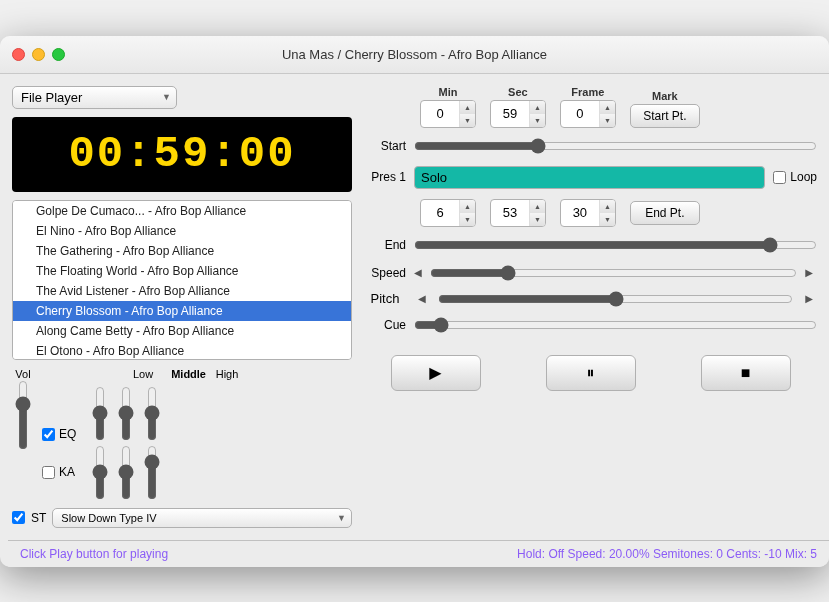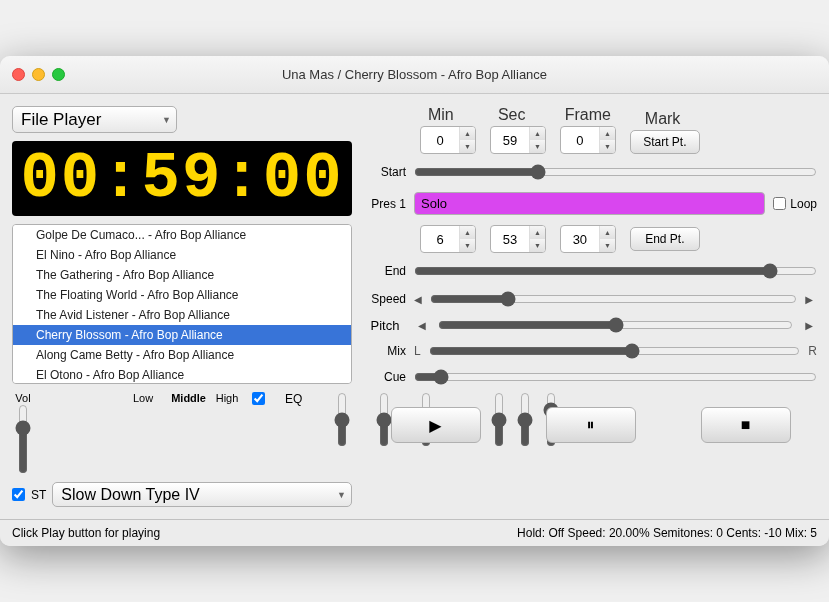--- a/index.html
+++ b/index.html
@@ -71,21 +71,21 @@
       display: flex;
       align-items: center;
     }
     select.file-player-select {
       appearance: none;
       -webkit-appearance: none;
       background: linear-gradient(to bottom, #fff, #e8e8e8);
       border: 1px solid #b0b0b0;
       border-radius: 5px;
       padding: 3px 22px 3px 8px;
-      font-size: 17px;
+      font-size: 13px;
       width: 165px;
       cursor: pointer;
       position: relative;
     }
     .select-wrapper {
       position: relative;
       display: inline-block;
     }
     .select-wrapper::after {
       content: '▼';
@@ -99,21 +99,21 @@
     }
     
     .timer-display {
       background: #000;
       border-radius: 4px;
       height: 75px;
       display: flex;
       align-items: center;
       justify-content: center;
       font-family: 'Courier New', monospace;
-      font-size: 64px;
+      font-size: 44px;
       font-weight: bold;
       color: #ffd700;
       letter-spacing: 2px;
     }
     
     .playlist {
       border: 1px solid #b0b0b0;
       border-radius: 4px;
       background: #fff;
       height: 160px;
@@ -134,33 +134,35 @@
     }
     
     .statusbar {
       display: flex;
       justify-content: space-between;
       align-items: center;
       padding: 6px 12px;
       border-top: 1px solid #c0c0c0;
       background: #ececec;
       font-size: 12px;
-      color: #000000;
+      color: #8b5cf6;
+      margin-left: 8px;
     }
     .spin-group {
       display: flex;
       flex-direction: column;
       align-items: center;
     }
     .spin-label {
-      font-size: 16px;
+      font-size: 11px;
       color: #333;
       margin-bottom: 2px;
-      text-align: left;
+      text-align: center;
       min-width: 40px;
+      font-weight: bold;
     }
     .spin-field {
       display: flex;
       align-items: center;
       border: 1px solid #b0b0b0;
       border-radius: 4px;
       background: #fff;
       overflow: hidden;
     }
     .spin-value {
@@ -201,21 +203,21 @@
       align-items: center;
       gap: 8px;
       margin-bottom: 4px;
     }
     .pres-input {
       flex: 1;
       border: 1px solid #b0b0b0;
       border-radius: 4px;
       padding: 3px 6px;
       font-size: 13px;
-      background: #d946ef;
+      background: #14b8a6;
     }
     .loop-checkbox {
       display: flex;
       align-items: center;
       gap: 4px;
       font-size: 12px;
     }
     .arr-btn {
       background: none;
       border: none;
@@ -284,29 +286,29 @@
         <div class="playlist-item">El Otono - Afro Bop Alliance</div>
       </div>
 
       <div style="display:flex; gap:8px; align-items:flex-start;">
 
         <div style="display:flex; flex-direction:column; align-items:center; gap:0;">
           <span style="font-size:11px;">Vol</span>
           <input type="range" min="0" max="100" value="70" style="writing-mode: vertical-lr; direction: rtl; height: 70px; width: 22px; accent-color: rgb(85, 85, 85);">
         </div>
 
-        <div style="display:flex; flex-direction:row; gap:4px; flex:1;">
+        <div style="display:flex; flex-direction:column; gap:4px; flex:1;">
 
           <div style="display:flex; gap:0; padding-left:80px; margin-bottom:2px;">
             <span style="font-size:11px; width:42px; text-align:center;">Low</span>
             <span style="font-size:11px; width:42px; text-align:right;font-weight:bold;">Middle</span>
             <span style="font-size:11px; width:42px; text-align:center;">High</span>
           </div>
 
-          <div style="display:flex; align-items:flex-start; gap:20px;">
+          <div style="display:flex; align-items:flex-end; gap:4px;">
             <input type="checkbox" checked="" id="eq-cb" style="">
             <label for="eq-cb" style="font-size:12px; width:26px;">EQ</label>
             <input type="range" min="0" max="100" value="50" style="writing-mode: vertical-lr; direction: rtl; height: 55px; width: 22px; accent-color: rgb(85, 85, 85);">
             <input type="range" min="0" max="100" value="50" style="writing-mode: vertical-lr; direction: rtl; height: 55px; width: 22px; accent-color: rgb(85, 85, 85);">
             <input type="range" min="0" max="100" value="50" style="writing-mode: vertical-lr; direction: rtl; height: 55px; width: 22px; accent-color: rgb(85, 85, 85);">
           </div>
 
           <div style="display:flex; align-items:center; gap:4px;">
             <input type="checkbox" id="ka-cb" style="">
             <label for="ka-cb" style="font-size:12px; width:26px;">KA</label>
@@ -314,21 +316,21 @@
             <input type="range" min="0" max="100" value="50" style="writing-mode: vertical-lr; direction: rtl; height: 55px; width: 22px; accent-color: rgb(85, 85, 85);">
             <input type="range" min="0" max="100" value="75" style="writing-mode: vertical-lr; direction: rtl; height: 55px; width: 22px; accent-color: rgb(85, 85, 85);">
           </div>
         </div>
       </div>
 
       <div style="display:flex; align-items:center; gap:6px;">
         <input type="checkbox" checked="" id="st-cb" style="">
         <label for="st-cb" style="font-size:12px;">ST</label>
         <div class="select-wrapper" style="flex:1;">
-          <select style="appearance:none; -webkit-appearance:none; background:linear-gradient(to bottom,#fff,#e8e8e8); border:1px solid #b0b0b0; border-radius:5px; padding:3px 22px 3px 8px; font-size:16px; width:100%; cursor:pointer;">
+          <select style="appearance:none; -webkit-appearance:none; background:linear-gradient(to bottom,#fff,#e8e8e8); border:1px solid #b0b0b0; border-radius:5px; padding:3px 22px 3px 8px; font-size:11px; width:100%; cursor:pointer;">
             <option>Slow Down Type IV</option>
           </select>
         </div>
       </div>
     </div>
 
     <div class="right-panel">
 
       <div style="display:flex; align-items:flex-end; gap:14px; margin-bottom:4px;">
         <div style="width:42px;"></div>
@@ -428,26 +430,20 @@
         <button class="arr-btn">▶</button>
       </div>
 
       <div style="display:flex; align-items:center; gap:8px; margin-bottom:4px;">
         <span style="width:42px; font-size:13px; text-align:center;">Pitch</span>
         <button class="arr-btn">◀</button>
         <input type="range" min="0" max="100" value="50" style="flex: 1 1 0%; accent-color: rgb(85, 85, 85);">
         <button class="arr-btn">▶</button>
       </div>
 
-      <div style="display:flex; align-items:center; gap:8px; margin-bottom:4px;">
-        <span style="width:42px; font-size:12px; text-align:right;">Mix</span>
-        <span style="font-size:12px; color:#555;">L</span>
-        <input type="range" min="0" max="100" value="55" style="flex: 1 1 0%; accent-color: rgb(85, 85, 85);">
-        <span style="font-size:12px; color:#555;">R</span>
-      </div>
 
       <div style="display:flex; align-items:center; gap:8px; margin-bottom:8px;">
         <span style="width:42px; font-size:12px; text-align:right;">Cue</span>
         <input type="range" min="0" max="100" value="5" style="flex: 1 1 0%; accent-color: rgb(85, 85, 85);">
       </div>
 
       <div class="transport-row">
         <button class="transport-btn">
           <span>▶</span>
         </button>

